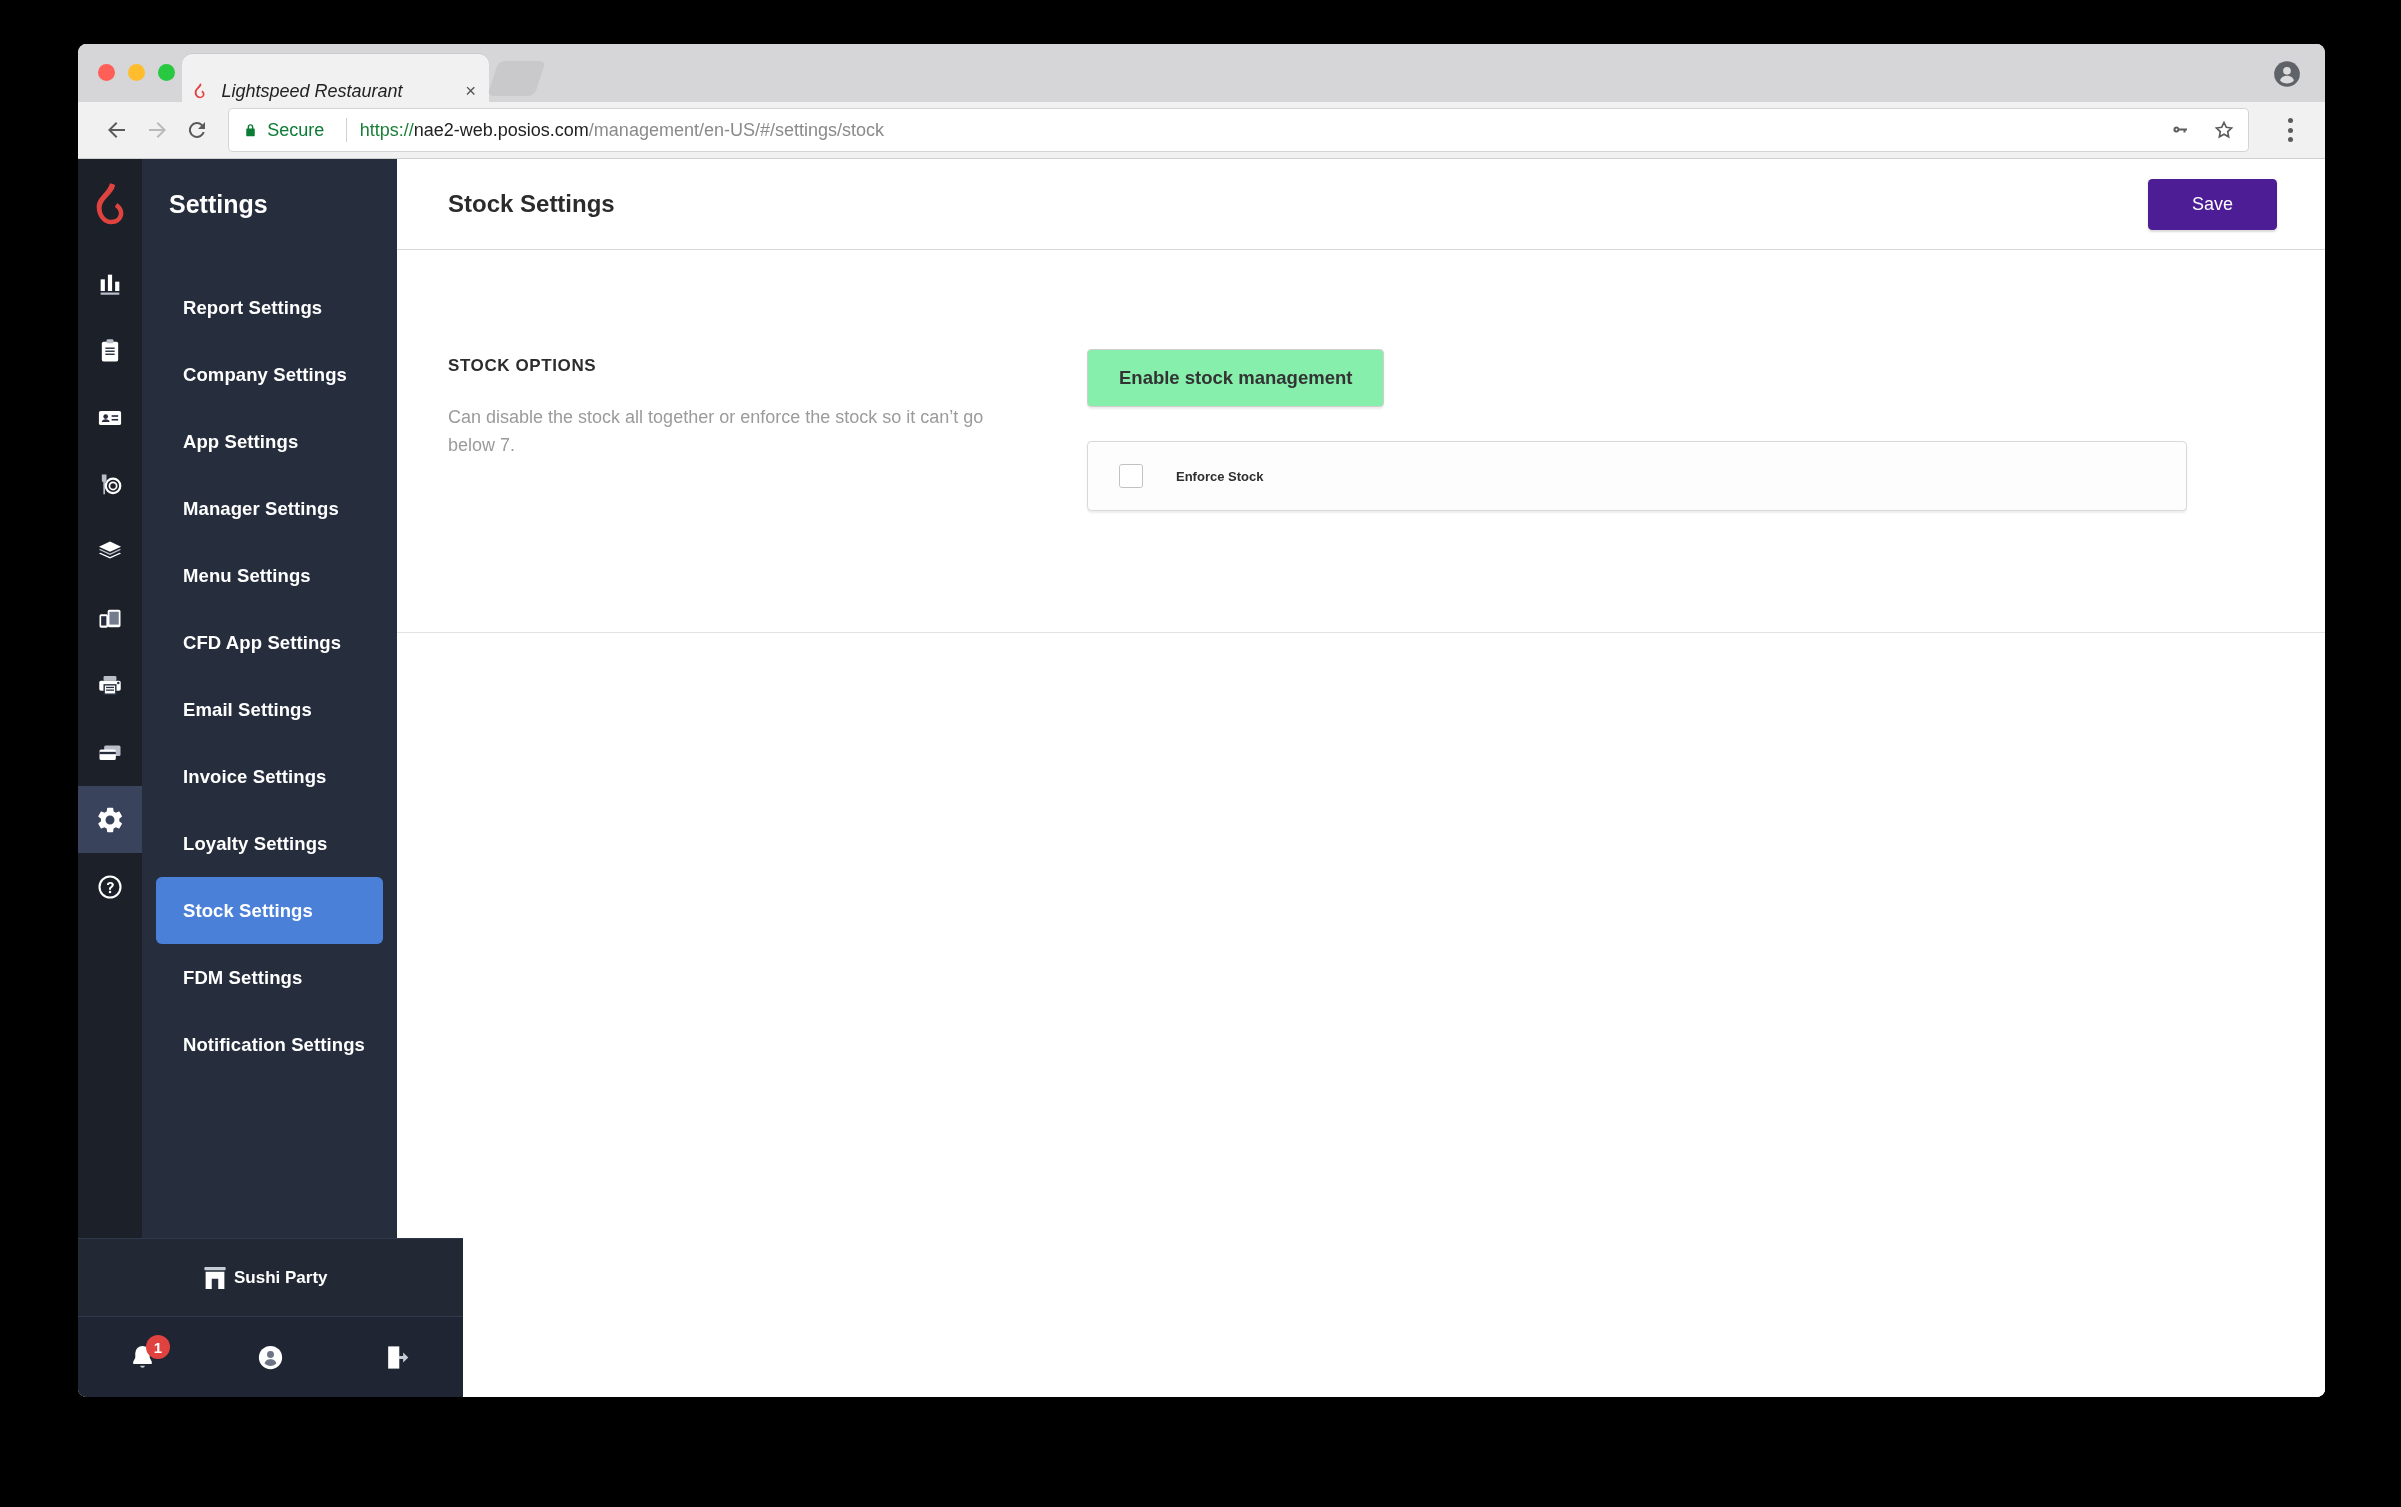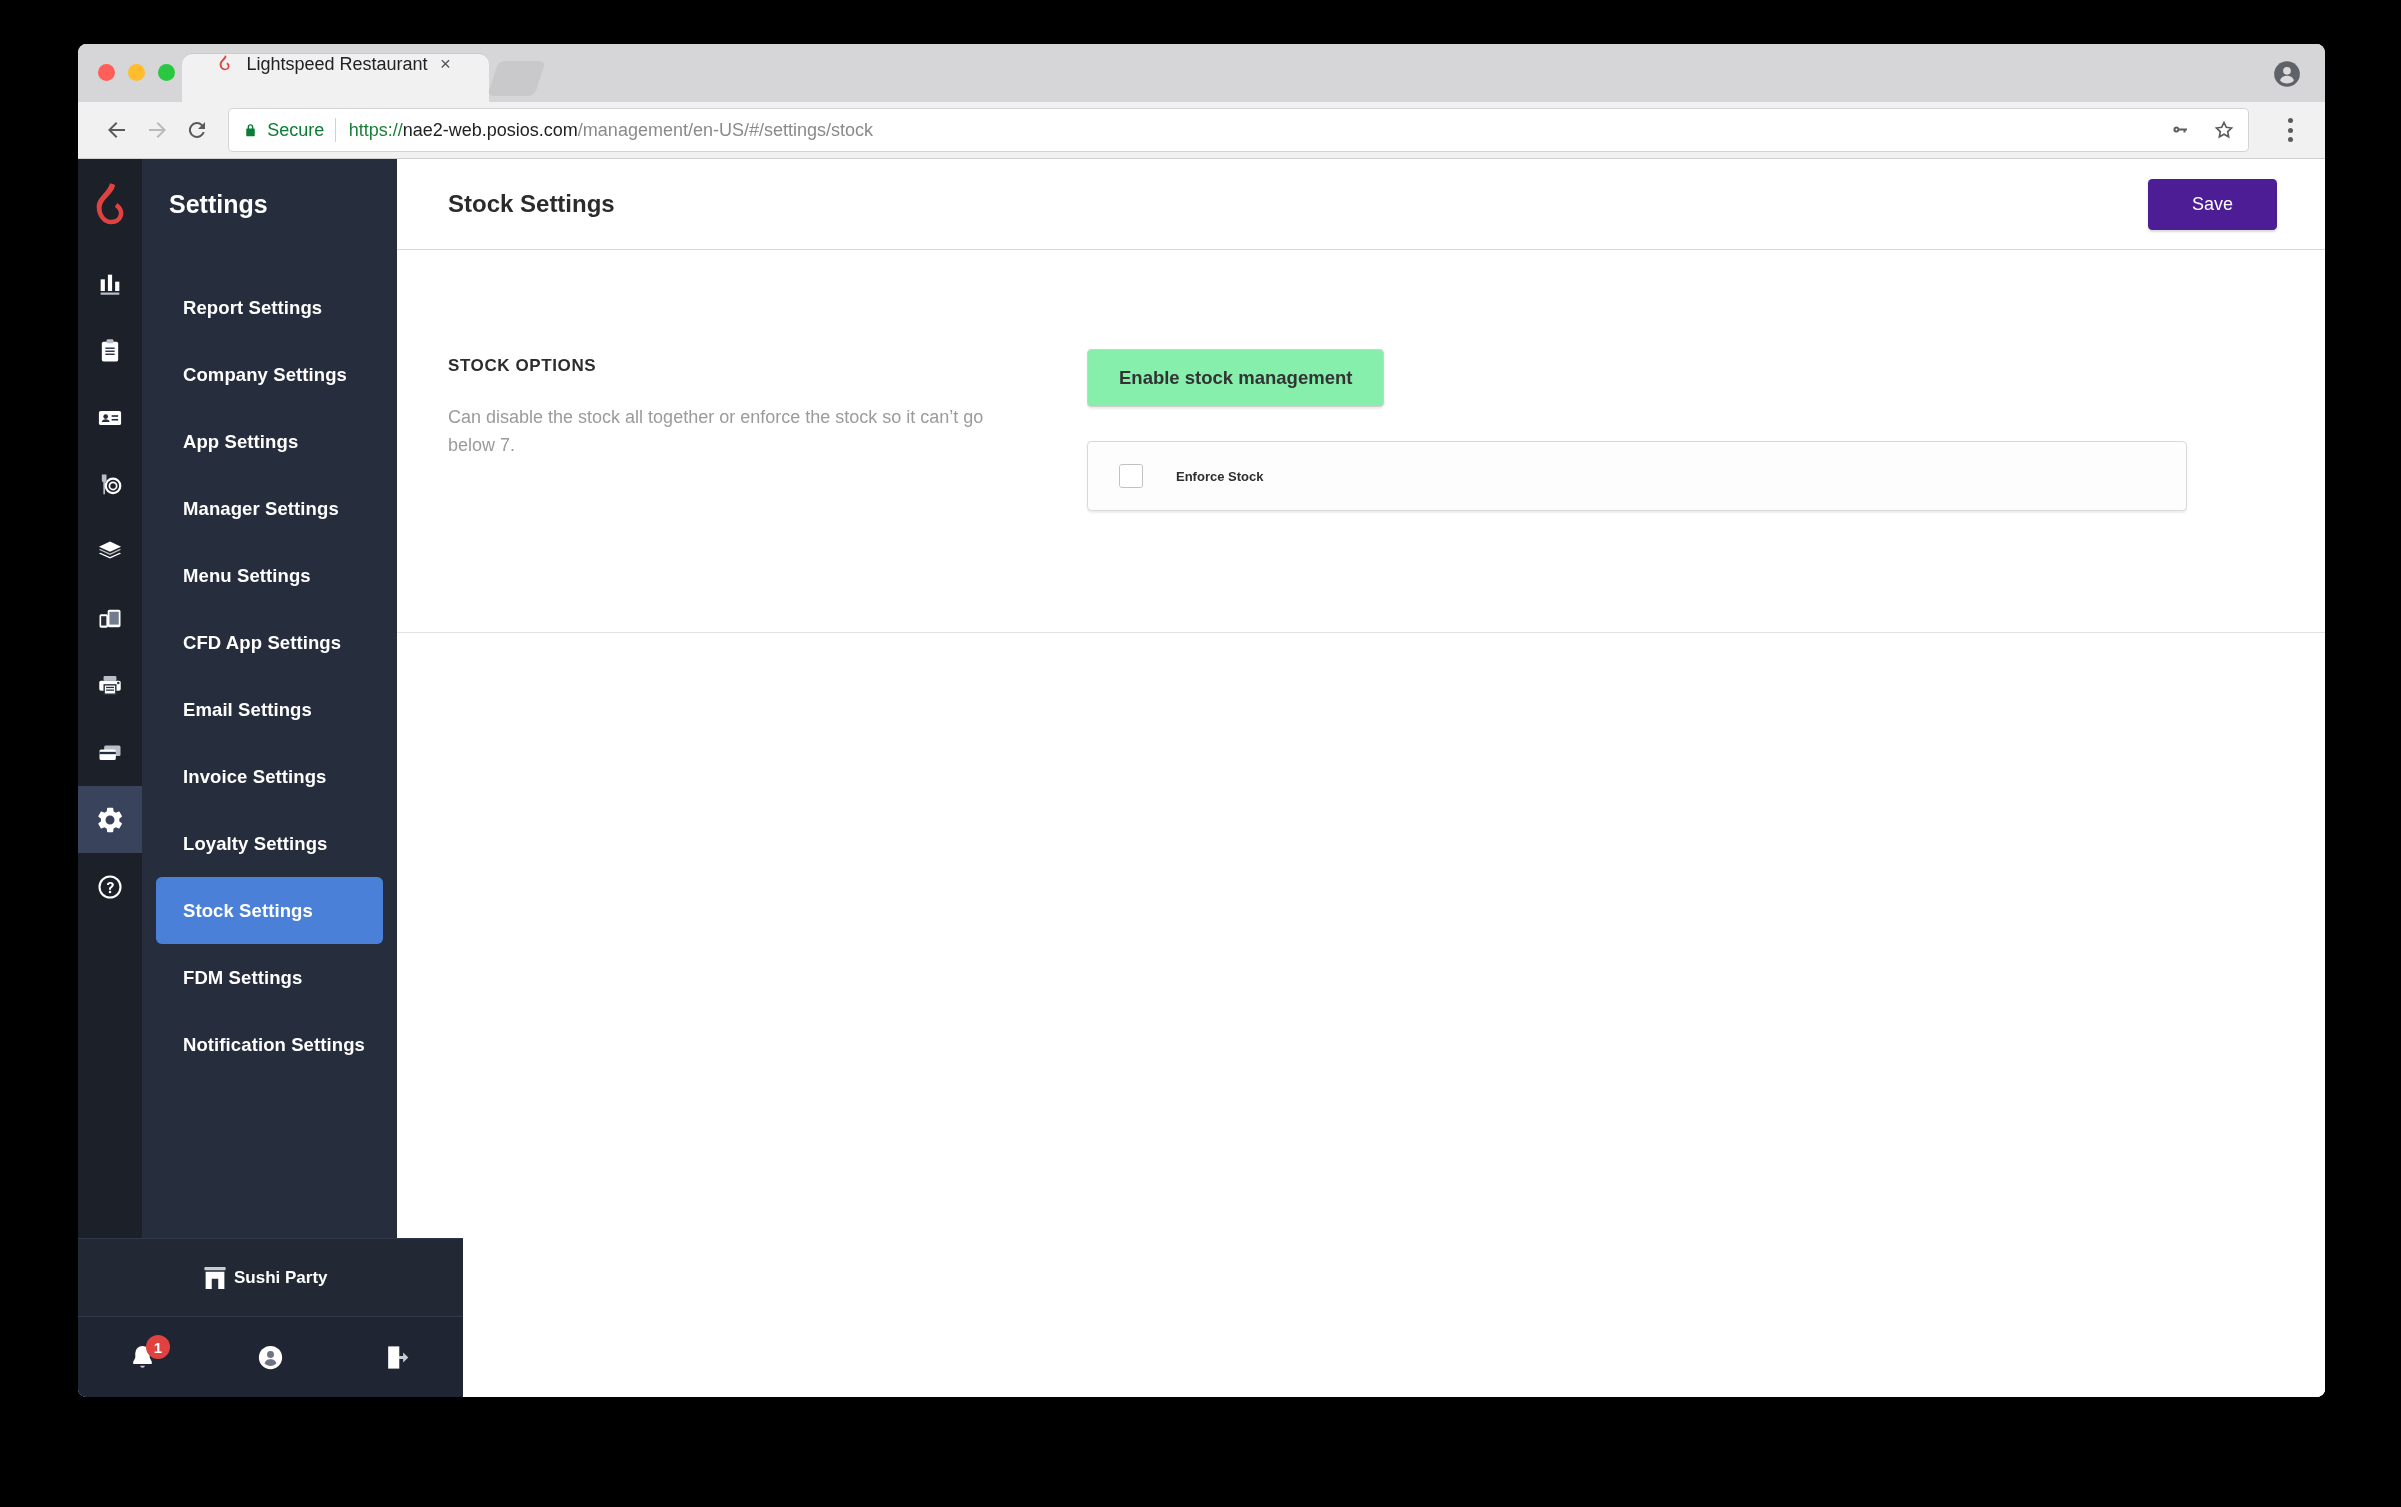--- a/index.html
+++ b/index.html
@@ -39,23 +39,24 @@
   .dot.yellow { background: #ffbd2e; }
   .dot.green { background: #28c840; }
 
   .tab {
     position: relative;
     margin-left: 104px;
     width: 307px; height: 48px;
     background: #f1f1f1;
     border-top-left-radius: 10px;
     border-top-right-radius: 10px;
-    display: flex; align-items: flex-start;
-    padding: 0 33px;
+    display: flex; align-items: flex-end;
+    padding: 0 8px;
     box-shadow: 0 -0.7px 0 rgba(0,0,0,.07);
+    font-style: italic;
   }
   .tab-favicon { width: 20px; height: 20px; margin-right: 11.4px; flex: none; }
   .tab-title {
     flex: 1;
     font-size: 18px;
     color: #222;
     white-space: nowrap; overflow: hidden; text-overflow: ellipsis;
   }
   .tab-close {
     width: 21px; height: 21px;
@@ -95,21 +96,21 @@
     margin: 0 11.4px;
     background: #fff;
     border: 0.7px solid #d3d3d3;
     border-radius: 4.3px;
     display: flex; align-items: center;
     padding: 0 12.8px;
   }
   .lock { width: 17px; height: 17px; margin-right: 8.5px; flex: none; }
   .secure-label {
     font-size: 18px; color: #0b7c35; font-weight: 400;
-    margin-right: 11px;
+    margin-right: 22px;
   }
   .omni-sep {
     width: 0.7px; height: 24px; background: #d0d0d0; margin-right: 12.8px;
   }
   .url { font-size: 18px; color: #8a8a8a; white-space: nowrap; }
   .url .scheme { color: #1a7f37; }
   .url .host { color: #222; }
   .omni-icons { margin-left: auto; display: flex; align-items: center; gap: 18.5px; }
   .toolbar-menu {
     width: 33px; height: 40px; margin-left: 12.8px;

